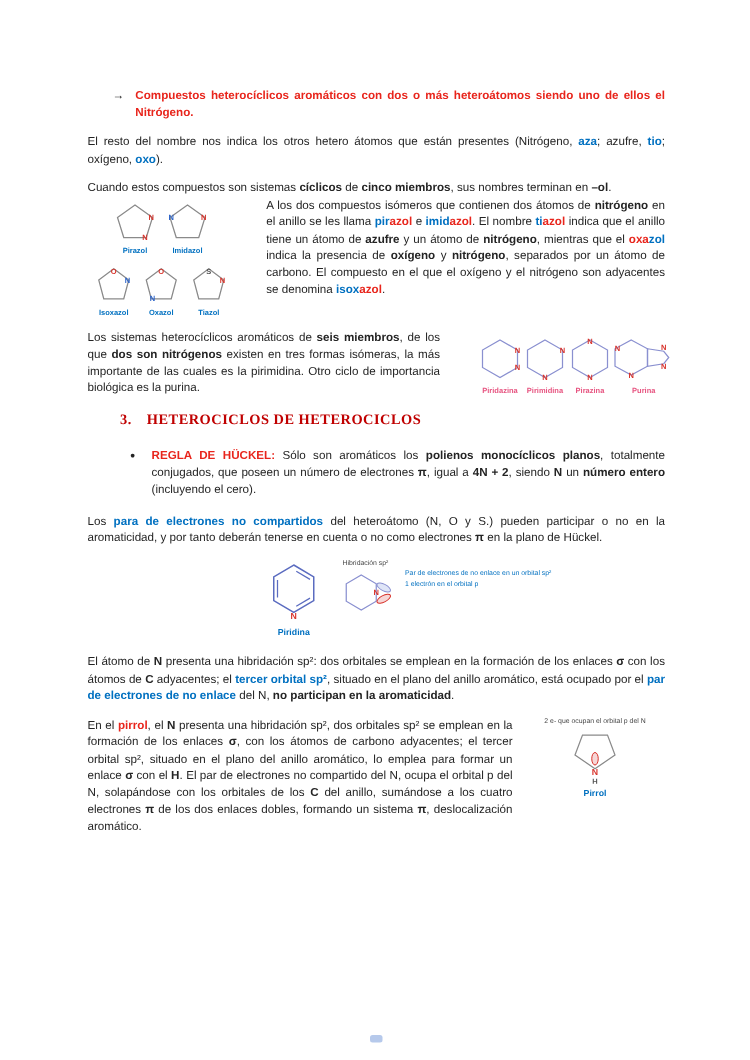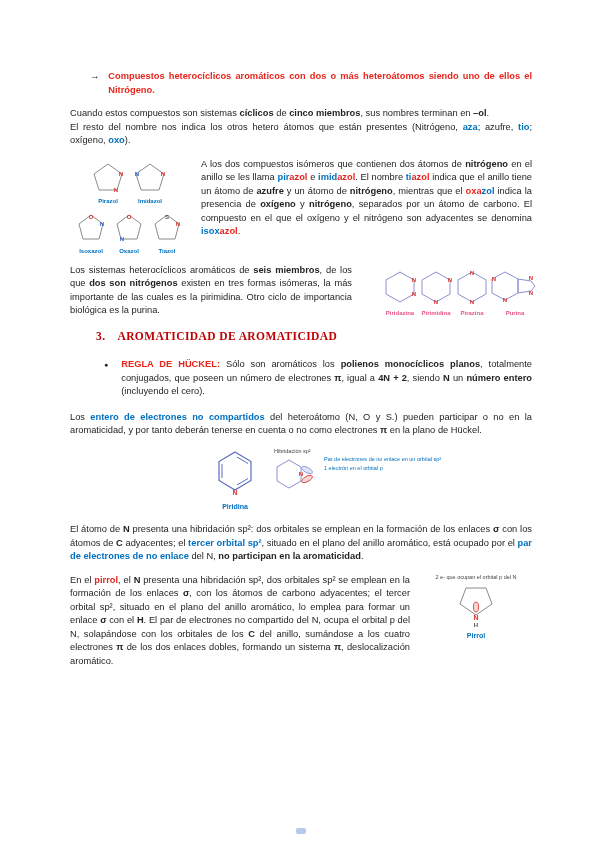--- a/index.html
+++ b/index.html
@@ -16,21 +16,21 @@
   .tight{margin-bottom:0}
   .seg-b{font-weight:700}
   .seg-red{font-weight:700;color:var(--red)}
   .seg-blue{font-weight:700;color:var(--blue)}
 
   .bullet1{display:flex;gap:9px;margin:0 0 10px 20px}
   .arrow{font-weight:700;flex:0 0 auto}
   .rich{text-align:justify}
 
   .row{display:flex}
-  .azoles-row{gap:13px;margin-bottom:9px}
+  .azoles-row{gap:25px;margin-bottom:9px}
   .azole-figs{flex:0 0 118px;display:flex;flex-direction:column;gap:7px;padding-top:3px}
   .fig-row{display:flex;justify-content:center;gap:8px}
   figure{margin:0;text-align:center}
   .cap{font-size:6px;line-height:8px;font-weight:700;display:block}
   .cap-md{font-size:7px;line-height:9px}
   .blue-cap{color:var(--blue)}
   .pink-cap{color:var(--pink)}
   .isomer-text{flex:1;margin:0}
 
   .six-row{gap:24px;margin-bottom:12px}
@@ -73,22 +73,22 @@
 </head>
 <body>
 
 <div class="page">
 
   <div class="bullet1">
     <span class="arrow">→</span>
     <div class="rich"><span class="seg-red">Compuestos heterocíclicos aromáticos con dos o más heteroátomos siendo uno de ellos el Nitrógeno.</span></div>
   </div>
 
+  <p class="par"><span>El resto del nombre nos indica los otros hetero átomos que están presentes (Nitrógeno, </span><span class="seg-blue">aza</span><span>; azufre, </span><span class="seg-blue">tio</span><span>; oxígeno, </span><span class="seg-blue">oxo</span><span>).</span></p>
   <p class="par tight"><span>Cuando estos compuestos son sistemas </span><span class="seg-b">cíclicos</span><span> de </span><span class="seg-b">cinco miembros</span><span>, sus nombres terminan en </span><span class="seg-b">–ol</span><span>.</span></p>
-  <p class="par"><span>El resto del nombre nos indica los otros hetero átomos que están presentes (Nitrógeno, </span><span class="seg-blue">aza</span><span>; azufre, </span><span class="seg-blue">tio</span><span>; oxígeno, </span><span class="seg-blue">oxo</span><span>).</span></p>
 
   <div class="row azoles-row">
     <div class="azole-figs">
       <div class="fig-row">
         <figure>
           <svg width="34" height="32" viewBox="0 0 34 32">
             <polygon class="ring5" points="17,3 31,13 26,29 8,29 3,13"></polygon>
             <text class="atom aR" x="30" y="15" text-anchor="middle">N</text>
             <text class="atom aR" x="25" y="31" text-anchor="middle">N</text>
           </svg>
@@ -169,29 +169,29 @@
           <text class="atom aR" x="41" y="11" text-anchor="middle">N</text>
           <text class="atom aR" x="41" y="26" text-anchor="middle">N</text>
         </svg>
         <figcaption class="cap pink-cap">Purina</figcaption>
       </figure>
     </div>
   </div>
 
   <h2 class="heading">
     <span>3.</span>
-    <span>AROMATICIDAD DE AROMATICIDAD</span>
+    <span>HETEROCICLOS DE HETEROCICLOS</span>
   </h2>
 
   <div class="bullet2">
     <span class="dot">●</span>
     <div class="rich"><span class="seg-red">REGLA DE HÜCKEL:</span><span> Sólo son aromáticos los </span><span class="seg-b">polienos monocíclicos planos</span><span>, totalmente conjugados, que poseen un número de electrones </span><span class="seg-b">π</span><span>, igual a </span><span class="seg-b">4N + 2</span><span>, siendo </span><span class="seg-b">N</span><span> un </span><span class="seg-b">número entero</span><span> (incluyendo el cero).</span></div>
   </div>
 
-  <p class="par"><span>Los </span><span class="seg-blue">entero de electrones no compartidos</span><span> del heteroátomo (N, O y S.) pueden participar o no en la aromaticidad, y por tanto deberán tenerse en cuenta o no como electrones </span><span class="seg-b">π</span><span> en la plano de Hückel.</span></p>
+  <p class="par"><span>Los </span><span class="seg-blue">para de electrones no compartidos</span><span> del heteroátomo (N, O y S.) pueden participar o no en la aromaticidad, y por tanto deberán tenerse en cuenta o no como electrones </span><span class="seg-b">π</span><span> en la plano de Hückel.</span></p>
 
   <div class="piridina-block">
     <figure>
       <svg width="46" height="50" viewBox="0 0 46 50">
         <polygon class="ringbig" points="23,4 39,13.5 39,32.5 23,42 7,32.5 7,13.5"></polygon>
         <line class="inner" x1="25" y1="9" x2="36" y2="15.5"></line>
         <line class="inner" x1="36" y1="30.5" x2="25" y2="37"></line>
         <line class="inner" x1="10" y1="16" x2="10" y2="30"></line>
         <text class="atom atom-big aR" x="23" y="47" text-anchor="middle">N</text>
       </svg>

